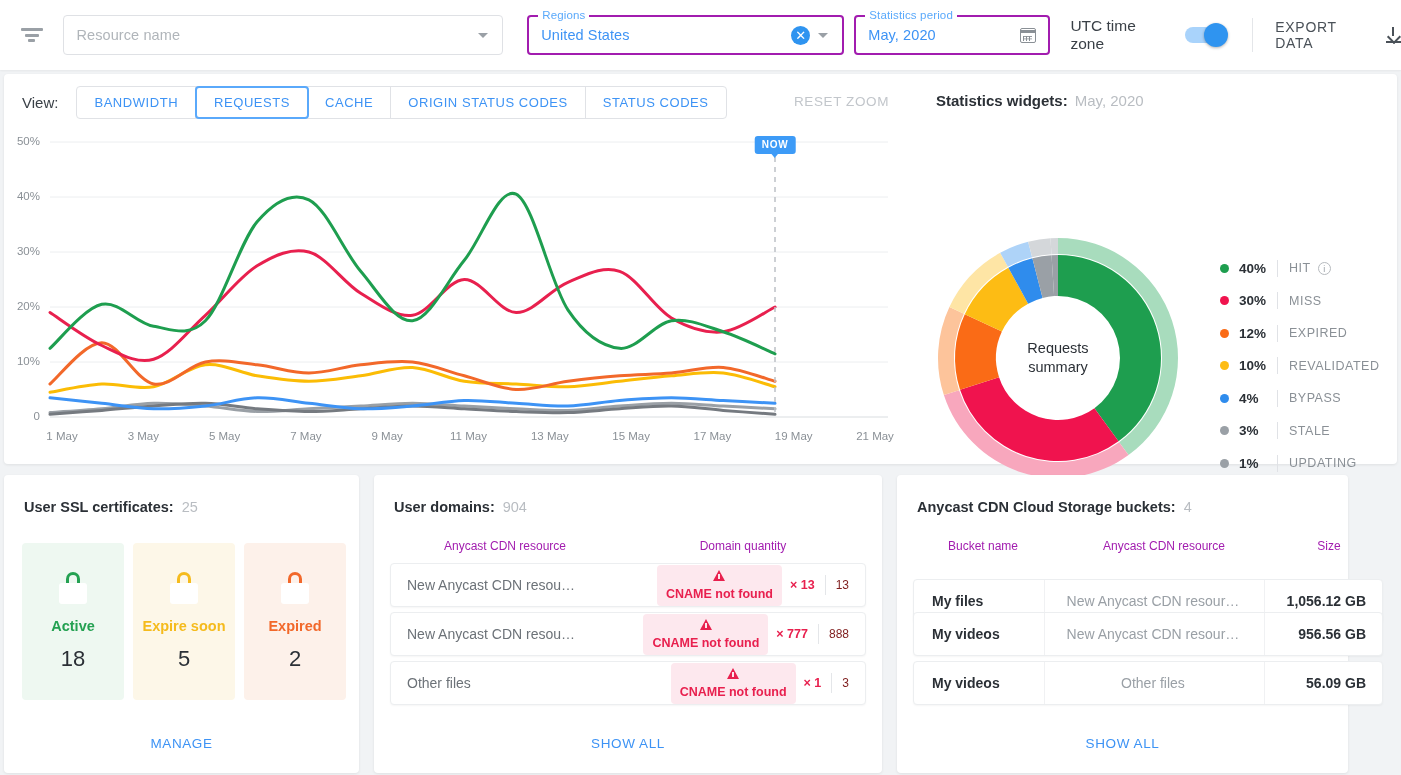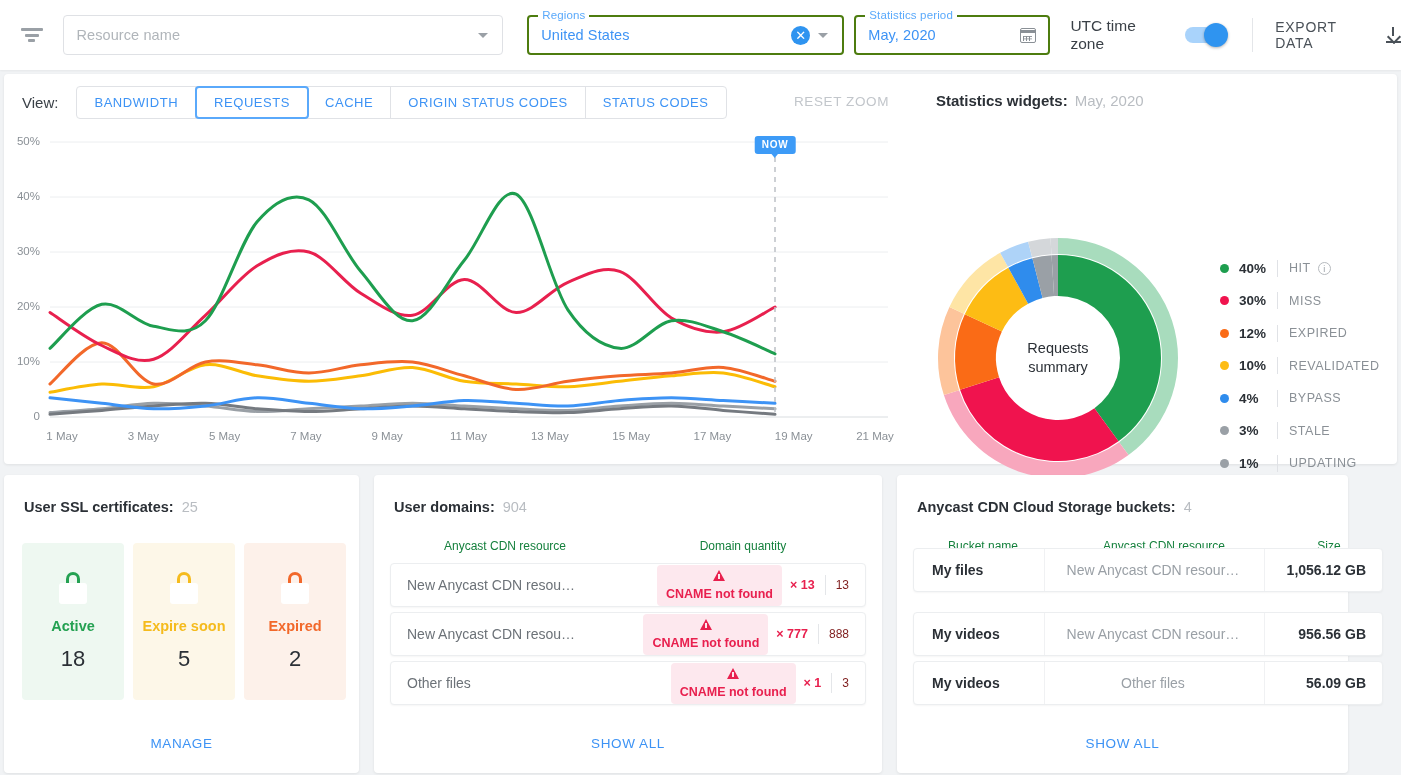--- a/index.html
+++ b/index.html
@@ -28,21 +28,21 @@
   .funnel i:nth-child(1) { width: 22px; height: 3px; }
   .funnel i:nth-child(2) { width: 14px; height: 3px; }
   .funnel i:nth-child(3) { width: 7px;  height: 3px; }
 
   .field {
     position: relative; height: 40px; border-radius: 4px;
     display: flex; align-items: center;
     background: #fff;
   }
   .field.plain { border: 1px solid #dfe1e5; width: 444px; }
-  .field.focused { border: 2px solid #4d7c0f; }
+  .field.focused { border: 2px solid #a21caf; }
   .field .val {
     font-size: 14.5px; color: #6c7278; padding-left: 12px; letter-spacing: .1px;
   }
   .field.focused .val { color: #3d93f5; }
   .field .legend-lbl {
     position: absolute; top: -8px; left: 9px; padding: 0 4px;
     background: #fff; font-size: 11.5px; color: #5aa9fb; letter-spacing: .15px;
   }
   .caret {
     width: 0; height: 0; border-left: 5px solid transparent; border-right: 5px solid transparent;
@@ -202,21 +202,21 @@
   .ssl-name { font-size: 14.5px; font-weight: bold; margin-bottom: 12px; }
   .ssl-num  { font-size: 22px; color: #2b3036; }
   .clr-green  { color: #24a152; }
   .clr-amber  { color: #f5bb1d; }
   .clr-orange { color: #f2682a; }
   .card-link {
     position: absolute; bottom: 22px; left: 0; width: 100%; text-align: center;
     font-size: 13.5px; letter-spacing: .6px; color: #3d93f5; cursor: pointer;
   }
 
-  .tbl-head { position: absolute; display: flex; font-size: 12px; color: #15803d; top: 64px; justify-content: space-between; }
+  .tbl-head { position: absolute; display: flex; font-size: 12px; color: #a21caf; top: 64px; justify-content: space-between; }
   .tbl-head div { text-align: center; }
   .row {
     position: absolute; height: 44px; border: 1px solid #eceef0; border-radius: 4px;
     display: flex; align-items: center; background: #fff;
     box-shadow: 0 1px 2px rgba(0,0,0,0.04);
   }
   .cell { display: flex; align-items: center; height: 100%; }
   .res-name { font-size: 14px; color: #6c7278; padding-left: 16px; }
   .badge {
     display: flex; align-items: center; gap: 6px;
@@ -515,21 +515,21 @@
   <div class="card" id="card-buckets">
     <div class="card-title">
       <span>Anycast CDN Cloud Storage buckets:</span><span class="cnt">4</span>
     </div>
     <div class="tbl-head" style="left:16px;width:470px;">
       <div style="width:140px;">Bucket name</div>
       <div style="width:222px;">Anycast CDN resource</div>
       <div style="width:108px;">Size</div>
     </div>
     <div id="bucket-rows">
-        <div class="row" style="left: 16px; top: 73px; width: 470px;">
+        <div class="row" style="left: 16px; top: 104px; width: 470px;">
           <div class="coldiv" style="left:130px;"></div>
           <div class="coldiv" style="left:350px;"></div>
           <div class="cell" style="width:130px;">
             <span class="bk-name">My files</span>
           </div>
           <div class="cell" style="width:220px;justify-content:center;">
             <span class="bk-res">New Anycast CDN resour…</span>
           </div>
           <div class="cell" style="width:120px;justify-content:flex-end;padding-right:16px;">
             <span class="bk-size">1,056.12 GB</span>

